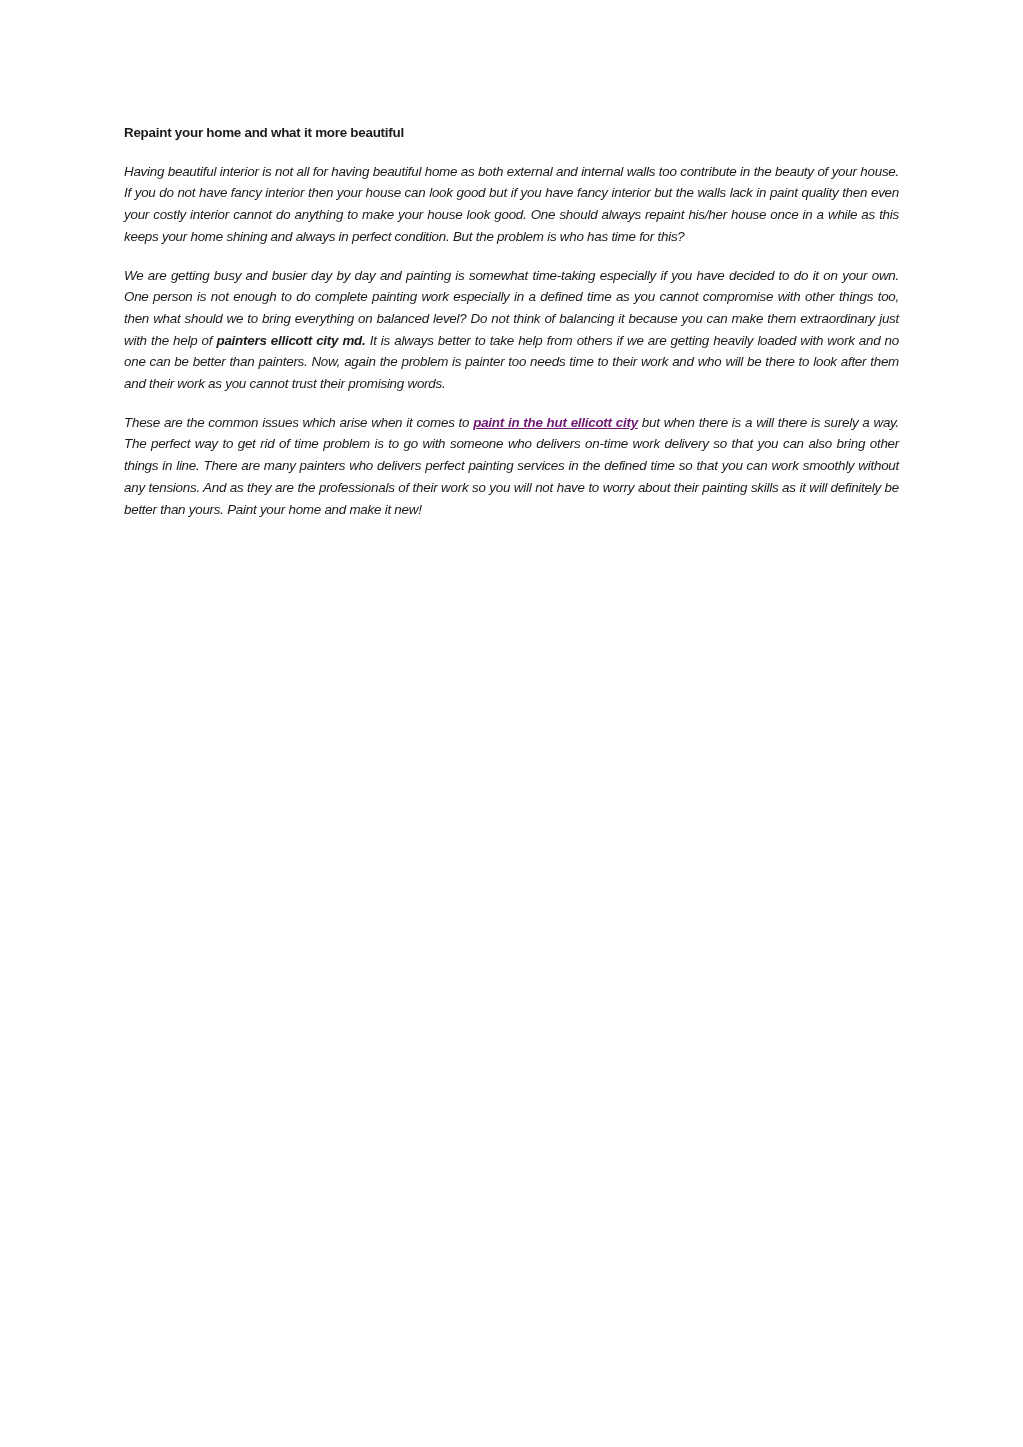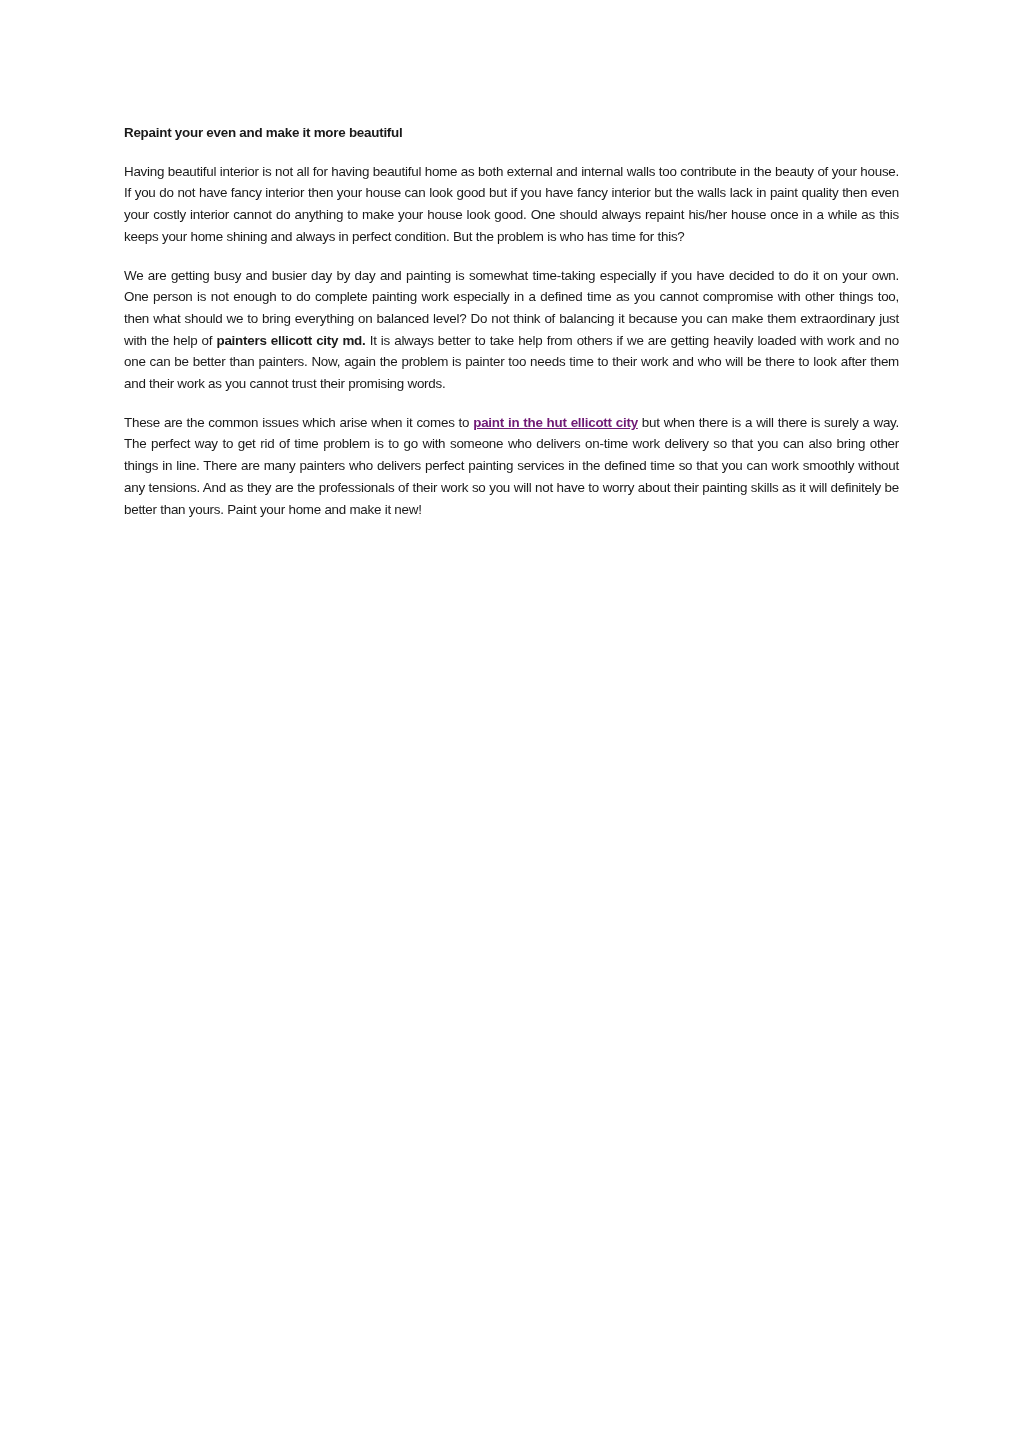--- a/index.html
+++ b/index.html
@@ -4,28 +4,28 @@
 <style>
   html, body { margin: 0; padding: 0; background: #ffffff; }
   body { width: 1023px; height: 1447px; position: relative; overflow: hidden; }
   .page {
     position: absolute; left: 124px; top: 122px; width: 775px;
     font-family: "Liberation Sans", sans-serif;
     font-size: 13.4px; color: #1a1a1a; line-height: 21.7px;
     letter-spacing: -0.25px;
   }
   .title { font-weight: bold; margin: 0 0 17px 0; }
-  p.para { margin: 0 0 17px 0; text-align: justify; }
+  p.para { margin: 0 0 17px 0; text-align: justify; font-style: italic; }
   .bold { font-weight: bold; }
   a.link { color: #701a75; font-weight: bold; text-decoration: underline; }
 </style>
 </head>
 <body>
 
 <div class="page">
-  <div class="title">Repaint your even and make it more beautiful</div>
+  <div class="title">Repaint your home and what it more beautiful</div>
 
   <p class="para"><span>Having beautiful interior is not all for having beautiful home as both external and internal walls too contribute in the beauty of your house. If you do not have fancy interior then your house can look good but if you have fancy interior but the walls lack in paint quality then even your costly interior cannot do anything to make your house look good. One should always repaint his/her house once in a while as this keeps your home shining and always in perfect condition. But the problem is who has time for this?</span></p>
 
   <p class="para"><span>We are getting busy and busier day by day and painting is somewhat time-taking especially if you have decided to do it on your own. One person is not enough to do complete painting work especially in a defined time as you cannot compromise with other things too, then what should we to bring everything on balanced level? Do not think of balancing it because you can make them extraordinary just with the help of </span><span class="bold">painters ellicott city md.</span><span> It is always better to take help from others if we are getting heavily loaded with work and no one can be better than painters. Now, again the problem is painter too needs time to their work and who will be there to look after them and their work as you cannot trust their promising words.</span></p>
 
   <p class="para"><span>These are the common issues which arise when it comes to </span><a class="link" href="#">paint in the hut ellicott city</a><span> but when there is a will there is surely a way. The perfect way to get rid of time problem is to go with someone who delivers on-time work delivery so that you can also bring other things in line. There are many painters who delivers perfect painting services in the defined time so that you can work smoothly without any tensions. And as they are the professionals of their work so you will not have to worry about their painting skills as it will definitely be better than yours. Paint your home and make it new!</span></p>
 </div>
 
 </body></html>

